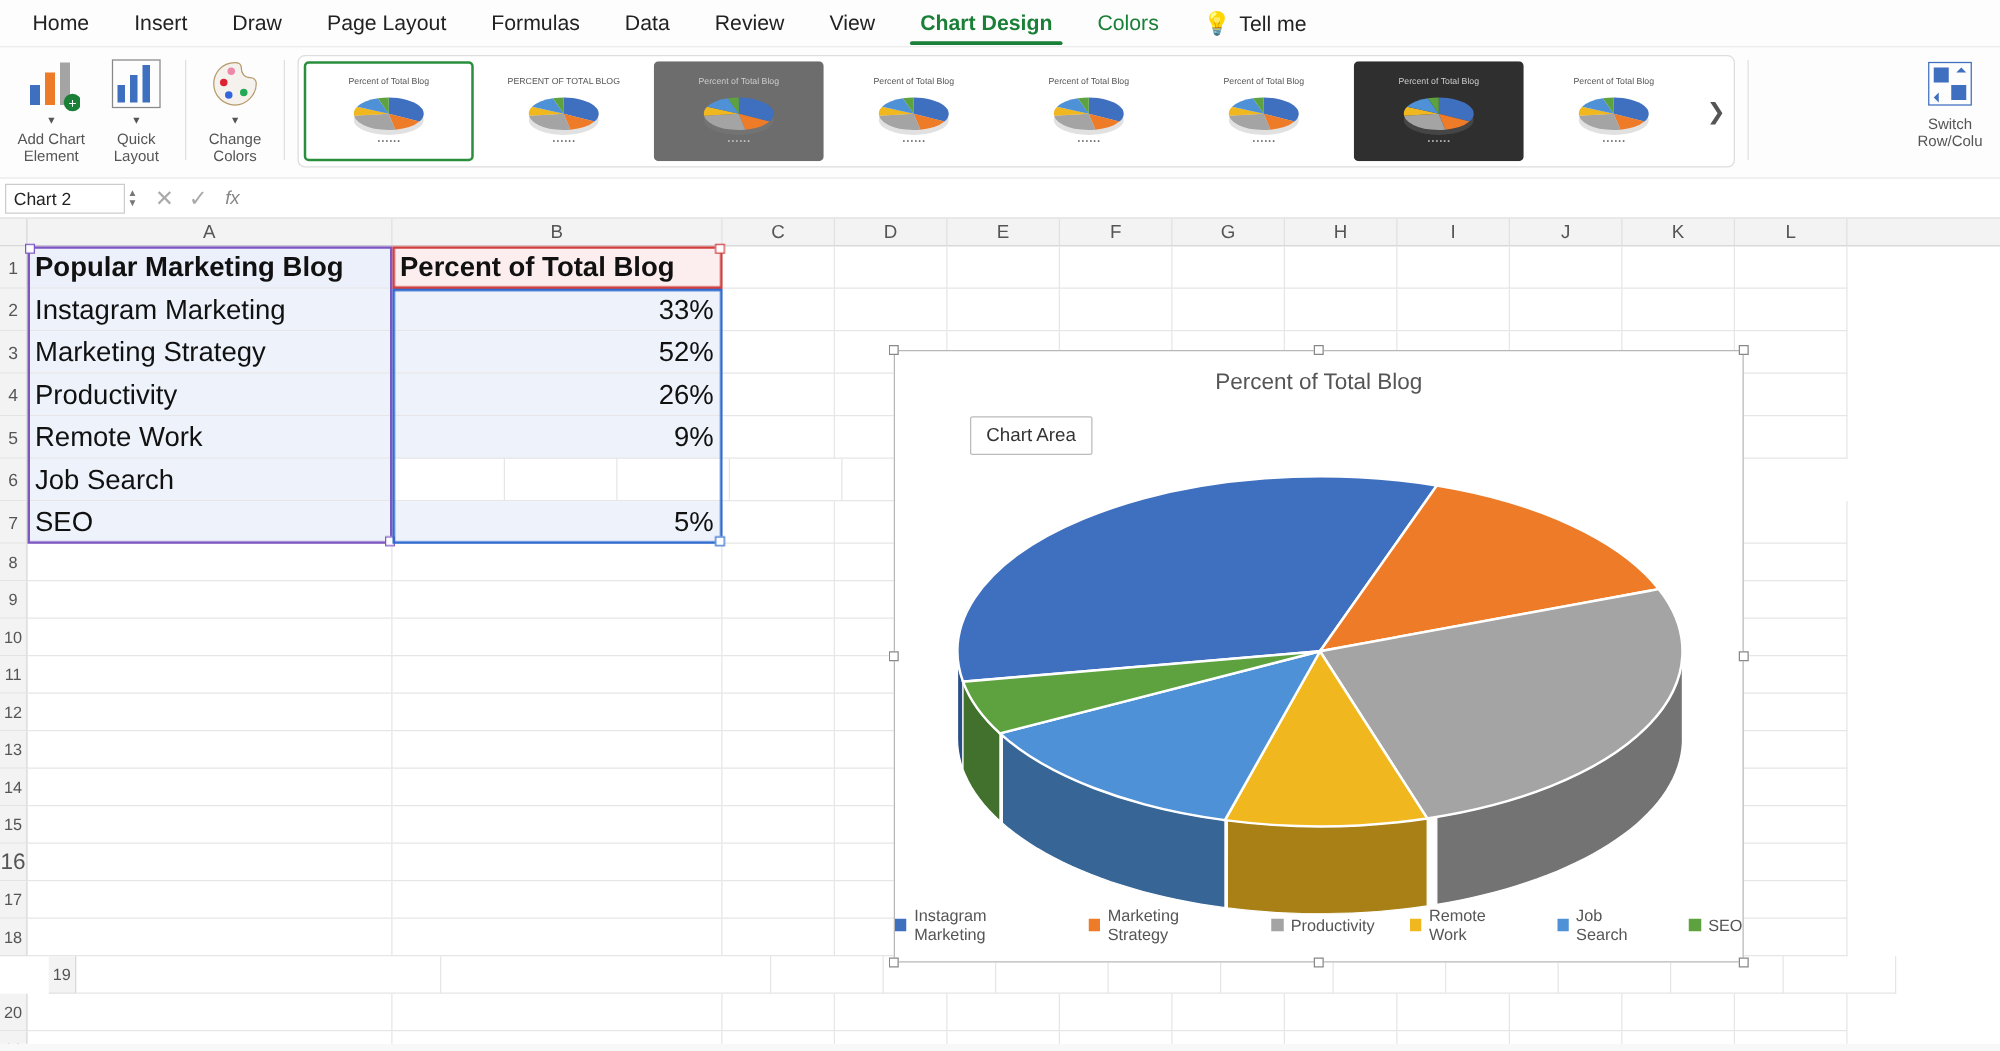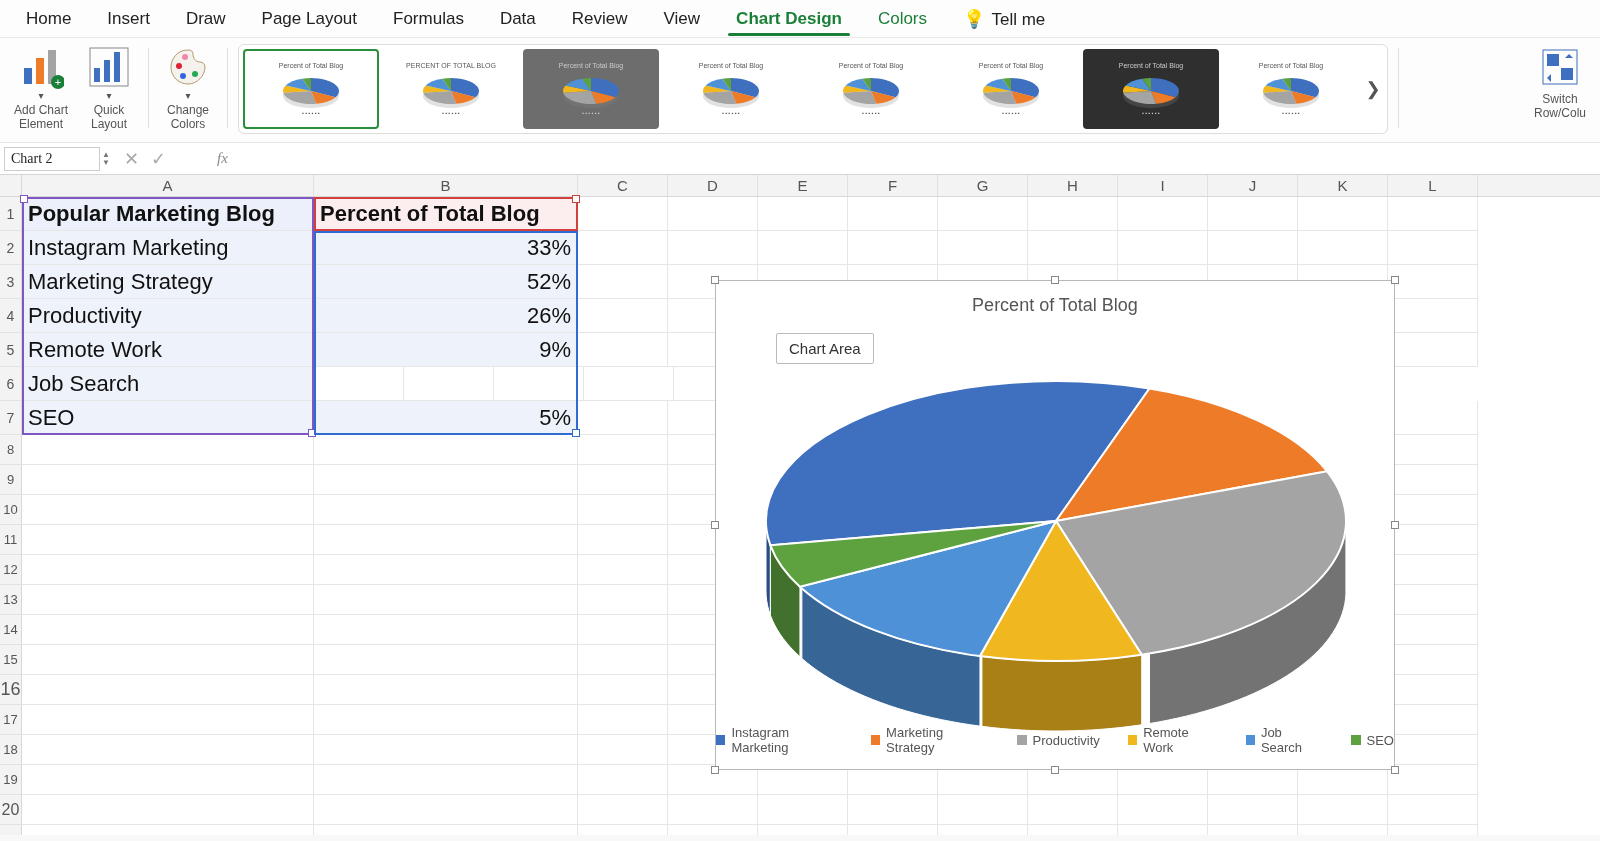--- a/index.html
+++ b/index.html
@@ -97,34 +97,33 @@
     font-size:18px; color:#555; cursor:pointer;
   }
 
   
   .fx-bar {
     display:flex; align-items:center;
     height:32px;
     background:#fff;
     border-bottom:1px solid #d5d5d5;
     padding-left:4px;
-    font-family:Liberation Serif, serif;
   }
   .name-box {
     width:96px; height:24px;
     border:1px solid #ccc;
     display:flex; align-items:center;
     padding:0 6px;
     font-size:14px;
     background:#fff;
   }
   .name-step { display:flex; flex-direction:column; margin-left:2px; }
   .name-step .arrow { font-size:8px; color:#777; line-height:8px; cursor:pointer;}
   .fx-icons { display:flex; align-items:center; gap:12px; margin:0 14px; color:#888; font-size:18px;}
-  .fx-label { font-style:italic; color:#888; font-size:15px;margin-left:37px;}
+  .fx-label { font-style:italic; color:#888; font-size:15px;}
 
   
   .sheet {
     position:relative;
     background:#fff;
     height:660px;
     overflow:hidden;
   }
   .colheaders {
     display:flex;
@@ -708,37 +707,37 @@
         <div class="cell cOther" style="font-size: 14px;"></div>
         <div class="cell cOther" style="font-size: 14px;"></div>
         <div class="cell cOther" style="font-size: 14px;"></div>
         <div class="cell cOther" style="font-size: 14px;"></div>
         <div class="cell cOther" style="font-size: 14px;"></div>
         <div class="cell cOther" style="font-size: 14px;"></div>
         <div class="cell cOther" style="font-size: 14px;"></div>
         <div class="cell cOther" style="font-size: 14px;"></div>
         <div class="cell cOther" style="font-size: 14px;"></div>
       </div>
-      <div class="row" style="height: 30px;">
+      <div class="row" style="height: 30px; padding-left: 39px;">
         <div class="rowh" style="font-size: 13px;">19</div>
         <div class="cell cA" style="font-size: 14px;"></div>
         <div class="cell cB" style="font-size: 14px;"></div>
         <div class="cell cOther" style="font-size: 14px;"></div>
         <div class="cell cOther" style="font-size: 14px;"></div>
         <div class="cell cOther" style="font-size: 14px;"></div>
         <div class="cell cOther" style="font-size: 14px;"></div>
         <div class="cell cOther" style="font-size: 14px;"></div>
         <div class="cell cOther" style="font-size: 14px;"></div>
         <div class="cell cOther" style="font-size: 14px;"></div>
         <div class="cell cOther" style="font-size: 14px;"></div>
         <div class="cell cOther" style="font-size: 14px;"></div>
         <div class="cell cOther" style="font-size: 14px;"></div>
       </div>
       <div class="row" style="height: 30px;">
-        <div class="rowh" style="font-size: 16px;">20</div>
+        <div class="rowh" style="font-size: 13px;">20</div>
         <div class="cell cA" style="font-size: 14px;"></div>
         <div class="cell cB" style="font-size: 14px;"></div>
         <div class="cell cOther" style="font-size: 14px;"></div>
         <div class="cell cOther" style="font-size: 14px;"></div>
         <div class="cell cOther" style="font-size: 14px;"></div>
         <div class="cell cOther" style="font-size: 14px;"></div>
         <div class="cell cOther" style="font-size: 14px;"></div>
         <div class="cell cOther" style="font-size: 14px;"></div>
         <div class="cell cOther" style="font-size: 14px;"></div>
         <div class="cell cOther" style="font-size: 14px;"></div>

